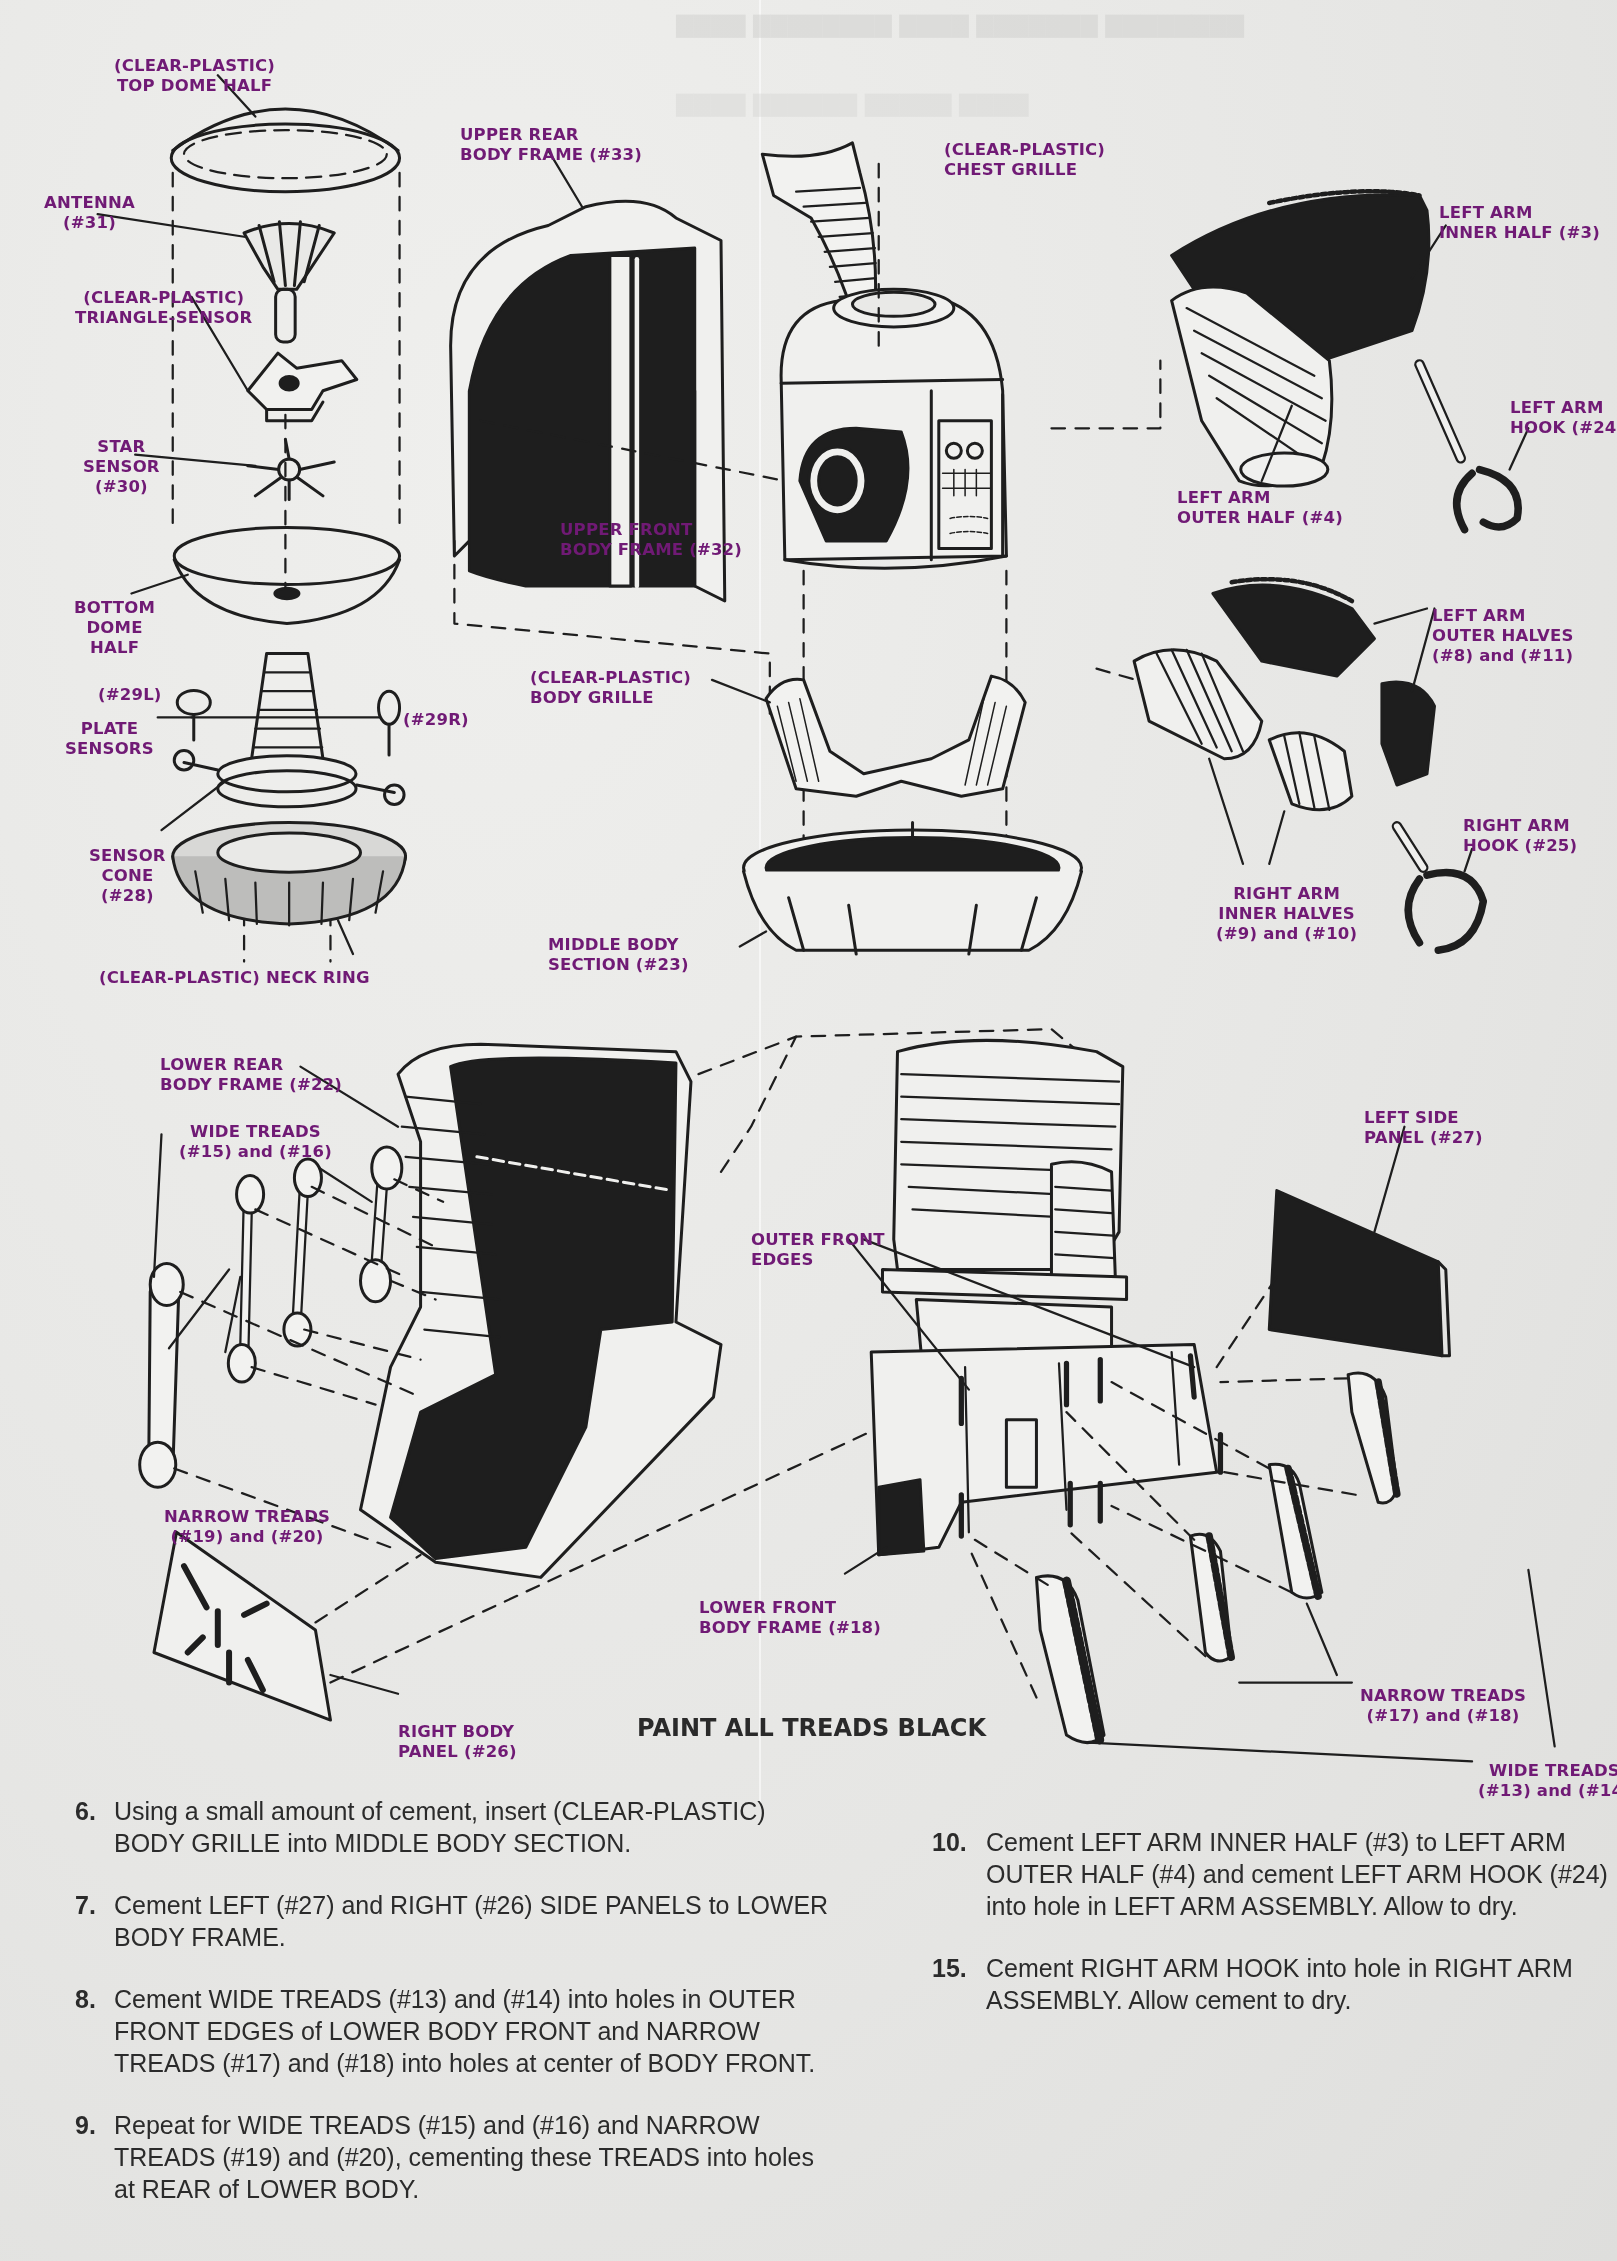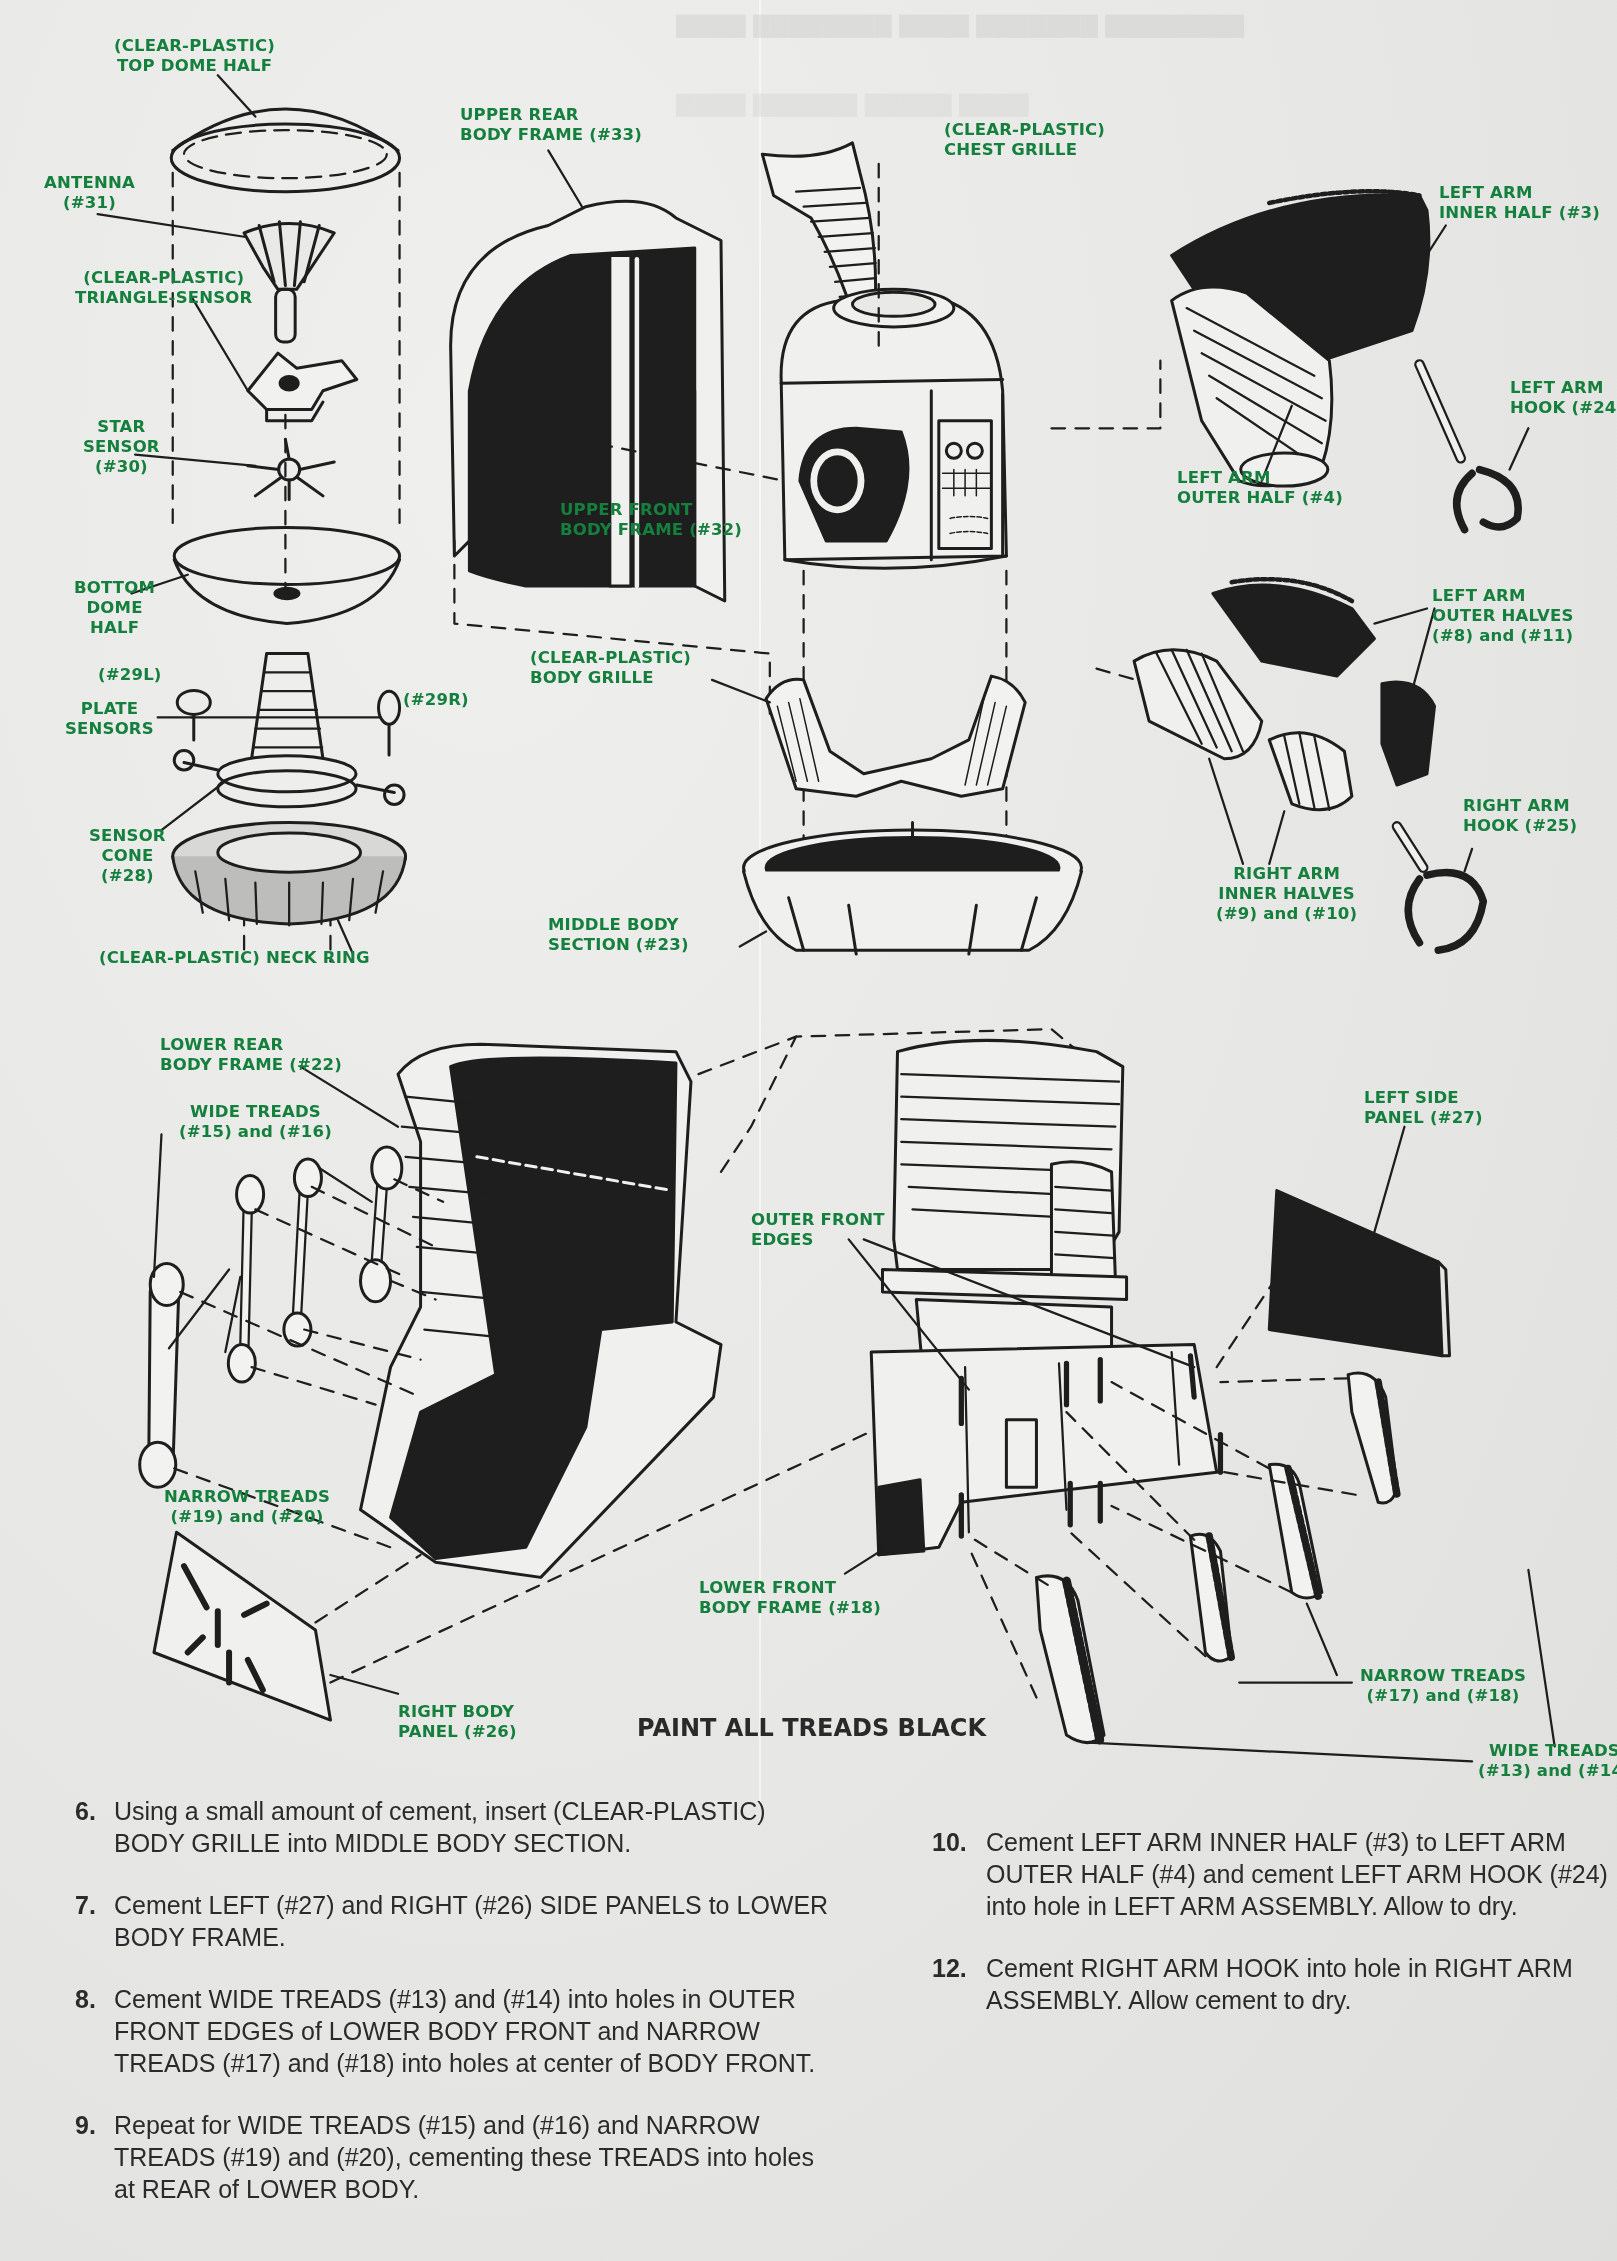--- a/index.html
+++ b/index.html
@@ -1,21 +1,21 @@
 <!DOCTYPE html>
 <html style="font-size:12px"><head>
 <meta charset="utf-8">
 <style>
   html,body{margin:0;padding:0;}
   body{width:1617px;height:2261px;background:#e9e9e7;position:relative;overflow:hidden;font-family:"DejaVu Sans",sans-serif;color:#262626;}
   .paper{position:absolute;inset:0;background:
     radial-gradient(ellipse at 30% 20%,#efefed 0%,#e6e6e4 60%,#dededc 100%);}
   .fold{position:absolute;left:759px;top:0;width:1.5px;height:1803px;background:rgba(255,255,255,.55);}
   .bleed{position:absolute;color:#cfcfcd;font-family:"DejaVu Sans",sans-serif;font-size:22.5px;font-weight:bold;white-space:nowrap;}
-  .lbl{position:absolute;font-family:"DejaVu Sans",sans-serif;font-weight:bold;font-size:16.5px;line-height:20px;color:#15803d;white-space:pre;letter-spacing:0.2px;}
+  .lbl{position:absolute;font-family:"DejaVu Sans",sans-serif;font-weight:bold;font-size:16.5px;line-height:20px;color:#701a75;white-space:pre;letter-spacing:0.2px;margin-top:20px;}
   .lbl.c{text-align:center;}
   .note{position:absolute;font-family:"DejaVu Sans",sans-serif;font-weight:bold;font-size:24px;color:#2a2a2a;white-space:nowrap;}
   svg.art{position:absolute;left:0;top:0;width:1617px;height:2261px;}
   .steps{position:absolute;font-family:"Liberation Sans",sans-serif;font-size:25px;line-height:32px;color:#2b2b2b;}
   .step{display:flex;margin-bottom:30px;}
   .step .num{flex:0 0 auto;font-weight:bold;}
   .step .txt{flex:1;}
   .steps.left .num{width:39px;}
   .steps.right .num{width:54px;}
 </style>
@@ -374,17 +374,17 @@
     <span class="txt">Repeat for WIDE TREADS (#15) and (#16) and NARROW TREADS (#19) and (#20), cementing these TREADS into holes at REAR of LOWER BODY.</span>
   </div>
 </div>
 
 <div class="steps right" style="left:932px;top:1826px;width:686px;">
   <div class="step">
     <span class="num">10.</span>
     <span class="txt">Cement LEFT ARM INNER HALF (#3) to LEFT ARM OUTER HALF (#4) and cement LEFT ARM HOOK (#24) into hole in LEFT ARM ASSEMBLY. Allow to dry.</span>
   </div>
   <div class="step">
-    <span class="num">12.</span>
+    <span class="num">15.</span>
     <span class="txt">Cement RIGHT ARM HOOK into hole in RIGHT ARM ASSEMBLY. Allow cement to dry.</span>
   </div>
 </div>
 
 
 </body></html>

